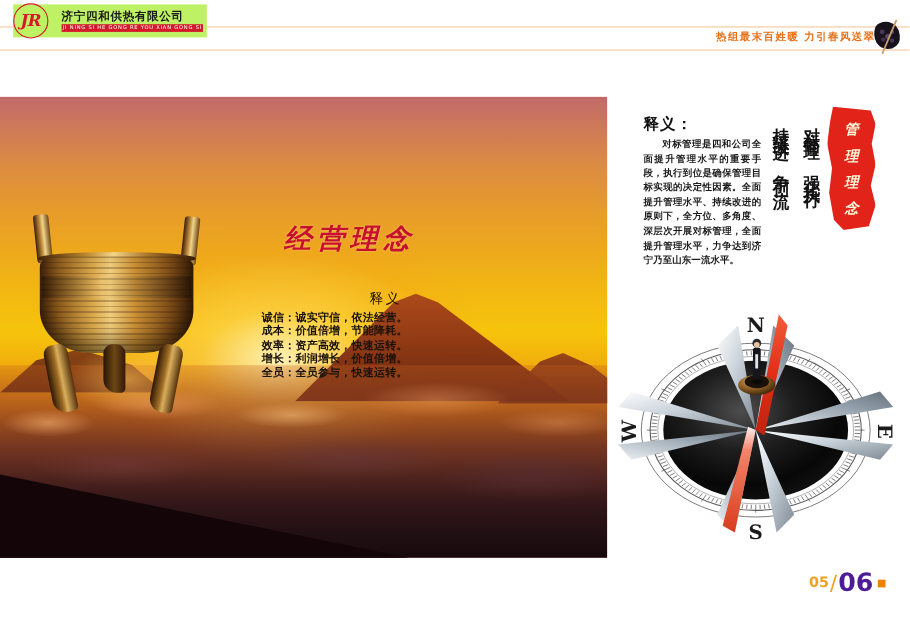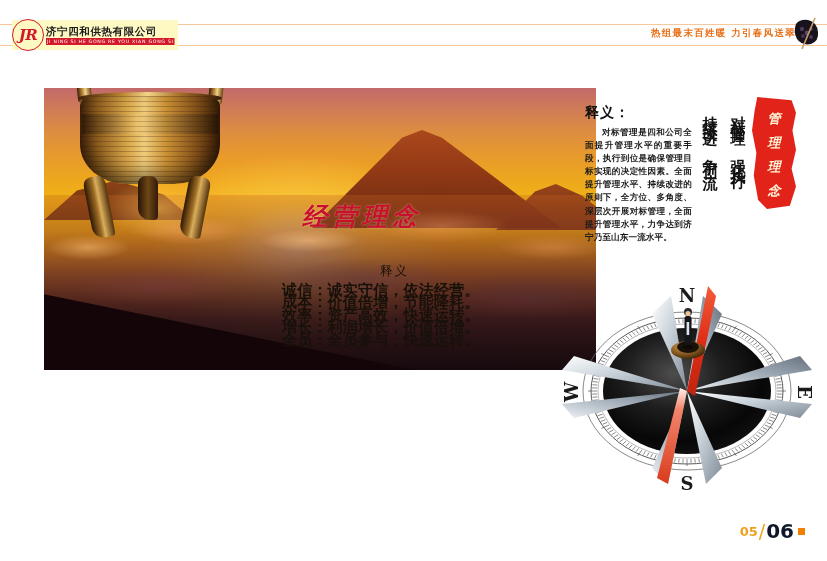--- a/index.html
+++ b/index.html
@@ -27,45 +27,45 @@
     left: 0;
     width: 827px;
     height: 1px;
     background: #f6c79a;
   }
   .rule-top { top: 24px; }
   .rule-bot { top: 45px; }
 
   .logo-block {
     position: absolute;
-    left: 12px; top: 20px;
+    left: 12px; top: 4px;
     height: 30px;
     display: flex;
     align-items: center;
-    background: #fef9c3;
+    background: #bef264;
     padding-right: 6px;
     z-index: 4;
   }
   .logo-mark {
     width: 30px; height: 30px;
     border: 1.6px solid #d4192a;
     border-radius: 50%;
     color: #d4192a;
     font-weight: bold;
     font-size: 15px;
     font-style: italic;
     display: flex;
     align-items: center;
     justify-content: center;
     letter-spacing: -0.5px;
     font-family: "DejaVu Serif", "Liberation Serif", serif;
     flex: none;
   }
   .logo-text {
-    margin-left: 2px;
+    margin-left: 12px;
     display: flex;
     flex-direction: column;
     justify-content: center;
   }
   .logo-cn {
     font-size: 10.5px;
     font-weight: bold;
     color: #1a1a1a;
     letter-spacing: 0.6px;
     line-height: 12px;
@@ -104,24 +104,23 @@
     position: absolute;
     left: 790px; top: 16px;
     width: 34px; height: 34px;
     z-index: 3;
   }
 
   
   .photo {
     position: absolute;
     left: 0; top: 88px;
-    width: 552px; height: 282px;
+    width: 552px; height: 419px;
     overflow: hidden;
     background: #fca5a5;
-    margin-left: 44px;
   }
   .sky {
     position: absolute; inset: 0;
     background:
       radial-gradient(ellipse 250px 160px at 46% 57%, rgba(255,246,190,0.95) 0%, rgba(255,214,90,0.55) 28%, rgba(255,150,30,0.12) 60%, rgba(0,0,0,0) 78%),
       linear-gradient(to bottom,
         #c26a6a 0%,
         #cf7a58 7%,
         #dc8c42 15%,
         #e79a2c 24%,
@@ -269,21 +268,21 @@
     position: absolute;
     left: 336px; top: 175px;
     font-size: 12.5px;
     font-weight: normal;
     color: #1d0f06;
     letter-spacing: 2px;
   }
   .photo-defs {
     position: absolute;
     left: 238px; top: 196px;
-    font-size: 15px;
+    font-size: 10px;
     font-weight: bold;
     color: #17110a;
     line-height: 12.4px;
     letter-spacing: 0.2px;
     white-space: nowrap;
   }
   .photo-defs div { white-space: nowrap; }
 
   
   .jieyi-head {
@@ -356,21 +355,21 @@
   
   .pagenum {
     position: absolute;
     right: 22px; bottom: 18px;
     display: flex;
     align-items: center;
     font-family: "DejaVu Sans", "Liberation Sans", sans-serif;
   }
   .pn-a { font-size: 13px; color: #f0a020; font-weight: bold; }
   .pn-sep { font-size: 19px; color: #f0a020; font-weight: normal; margin: 0 1px; }
-  .pn-b { font-size: 20px; color: #0f172a; font-weight: bold; }
+  .pn-b { font-size: 23px; color: #4c1d95; font-weight: bold; }
   .pn-sq { width: 7px; height: 7px; background: #f08000; margin-left: 4px; }
 </style>
 </head>
 <body>
 
 <div class="header">
   <div class="rule rule-top"></div>
   <div class="rule rule-bot"></div>
 
   <div class="logo-block">

